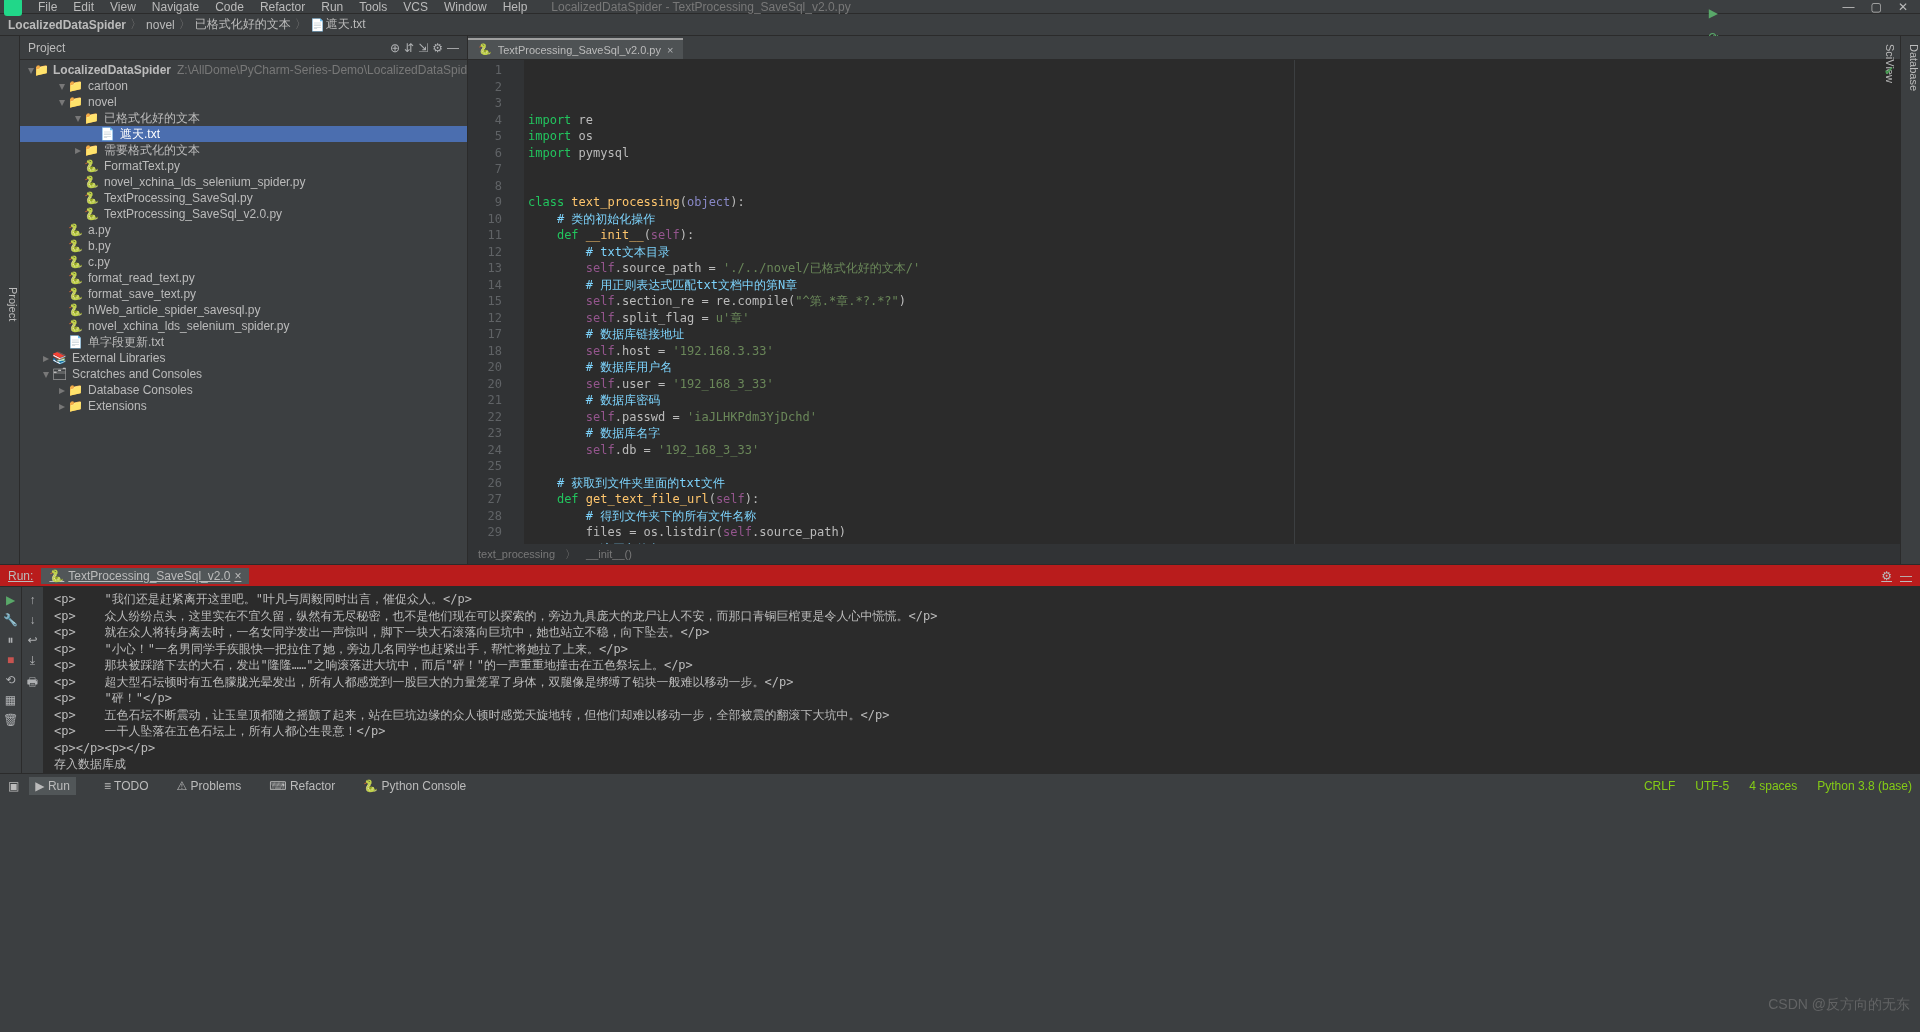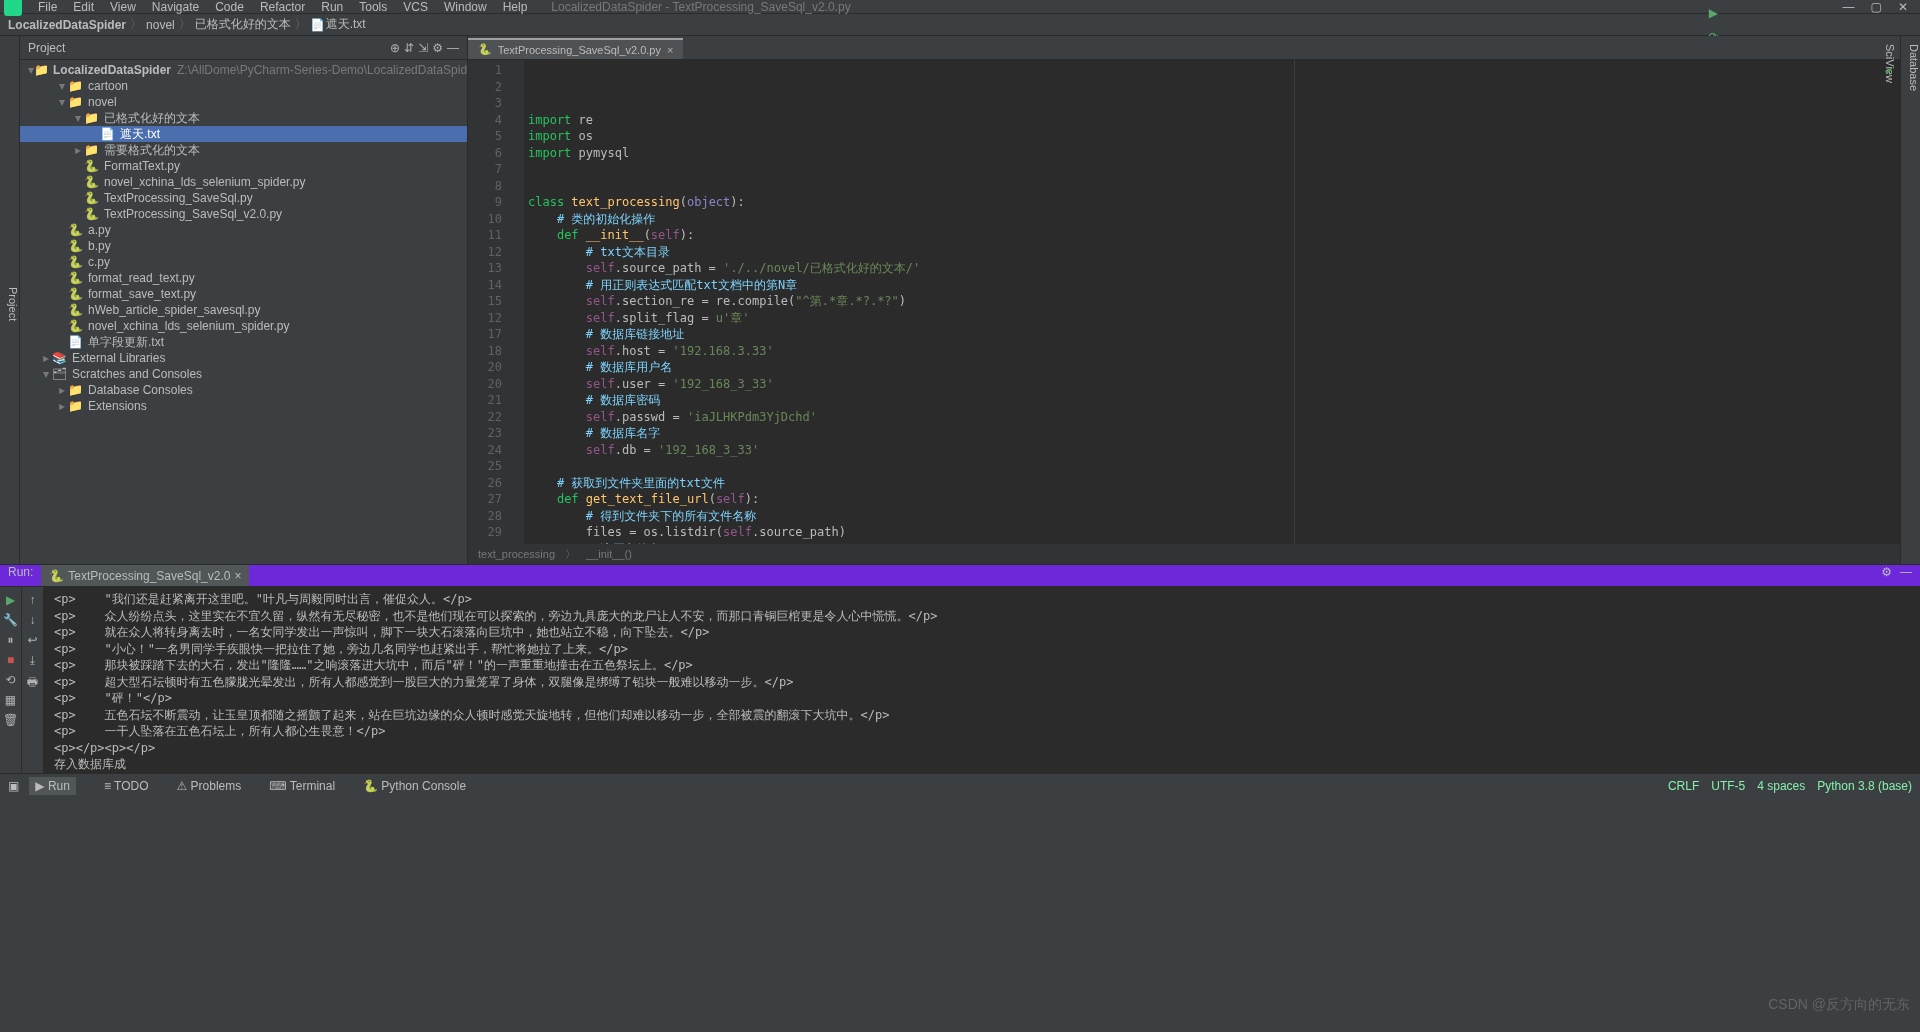--- a/index.html
+++ b/index.html
@@ -42,32 +42,32 @@
 .kw { color: #22c55e; }
 .fn { color: #ffc66d; }
 .str { color: #6a8759; }
 .cmt { color: #7dd3fc; }
 .self { color: #94558d; }
 .builtin { color: #8888c6; }
 .vguide { position: absolute; top: 0; bottom: 0; left: 770px; border-left: 1px solid #3c3f41; }
 .check-mark { position: absolute; top: 4px; right: 6px; color: #499c54; }
 .breadcrumb-bar { height: 20px; background: #313335; display: flex; align-items: center; padding: 0 10px; gap: 10px; font-size: 11px; color: #787878; }
 .run-panel { border-top: 1px solid #2b2b2b; background: #2b2b2b; }
-.run-header { height: 22px; background: #6d28d9; display: flex; padding: 0 8px; border-bottom: 1px solid #2b2b2b; }
+.run-header { height: 22px; background: #b91c1c; display: flex; align-items: center; padding: 0 8px; border-bottom: 1px solid #2b2b2b; text-decoration: underline; }
 .run-header .run-tab { background: #515658; padding: 1px 8px; margin-left: 8px; display:flex; align-items:center; gap:4px; }
 .run-header .right { margin-left: auto; display: flex; gap: 8px; }
 .run-body { display: flex; height: 186px; }
 .run-toolbar { width: 22px; background: #3c3f41; display: flex; flex-direction: column; align-items: center; gap: 6px; padding-top: 6px; border-right: 1px solid #2b2b2b; }
 .run-toolbar2 { width: 22px; background: #3c3f41; display: flex; flex-direction: column; align-items: center; gap: 6px; padding-top: 6px; border-right: 1px solid #2b2b2b; }
 .console { flex: 1; font-family: Consolas, monospace; font-size: 12px; line-height: 16.5px; padding: 4px 10px; overflow: hidden; white-space: pre; color: #bbbbbb; }
 .statusbar { height: 24px; background: #3c3f41; border-top: 1px solid #2b2b2b; display: flex; align-items: center; padding: 0 8px; }
 .statusbar .tabs { display: flex; gap: 28px; }
 .statusbar .tab-btn { display: flex; align-items: center; gap: 4px; cursor: pointer; }
 .statusbar .tab-btn.active { background: #515658; padding: 2px 6px; }
-.statusbar .right { margin-left: auto; display: flex; gap: 12px; color: #86efac; text-align: right; }
+.statusbar .right { margin-left: auto; display: flex; gap: 20px; color: #84cc16; text-align: right; }
 .watermark { position: fixed; bottom: 18px; right: 10px; color: #888; opacity: 0.5; font-size: 14px; }
 .green { color: #59a869; }
 .red { color: #c75450; }
 .gray { color: #afb1b3; }
 </style>
 </head>
 <body>
 
 <div class="menubar">
   <div class="logo"></div>
@@ -319,21 +319,21 @@
     <div class="console" id="console"><div>&lt;p&gt;    "我们还是赶紧离开这里吧。"叶凡与周毅同时出言，催促众人。&lt;/p&gt;</div><div>&lt;p&gt;    众人纷纷点头，这里实在不宜久留，纵然有无尽秘密，也不是他们现在可以探索的，旁边九具庞大的龙尸让人不安，而那口青铜巨棺更是令人心中慌慌。&lt;/p&gt;</div><div>&lt;p&gt;    就在众人将转身离去时，一名女同学发出一声惊叫，脚下一块大石滚落向巨坑中，她也站立不稳，向下坠去。&lt;/p&gt;</div><div>&lt;p&gt;    "小心！"一名男同学手疾眼快一把拉住了她，旁边几名同学也赶紧出手，帮忙将她拉了上来。&lt;/p&gt;</div><div>&lt;p&gt;    那块被踩踏下去的大石，发出"隆隆……"之响滚落进大坑中，而后"砰！"的一声重重地撞击在五色祭坛上。&lt;/p&gt;</div><div>&lt;p&gt;    超大型石坛顿时有五色朦胧光晕发出，所有人都感觉到一股巨大的力量笼罩了身体，双腿像是绑缚了铅块一般难以移动一步。&lt;/p&gt;</div><div>&lt;p&gt;    "砰！"&lt;/p&gt;</div><div>&lt;p&gt;    五色石坛不断震动，让玉皇顶都随之摇颤了起来，站在巨坑边缘的众人顿时感觉天旋地转，但他们却难以移动一步，全部被震的翻滚下大坑中。&lt;/p&gt;</div><div>&lt;p&gt;    一干人坠落在五色石坛上，所有人都心生畏意！&lt;/p&gt;</div><div>&lt;p&gt;&lt;/p&gt;&lt;p&gt;&lt;/p&gt;</div><div>存入数据库成</div></div>
   </div>
 </div>
 
 <div class="statusbar">
   <span style="margin-right:10px">▣</span>
   <div class="tabs" id="status-tabs">
       <span class="tab-btn active">▶ Run</span>
       <span class="tab-btn">≡ TODO</span>
       <span class="tab-btn">⚠ Problems</span>
-      <span class="tab-btn">⌨ Terminal</span>
+      <span class="tab-btn">⌨ Refactor</span>
       <span class="tab-btn">🐍 Python Console</span>
     </div>
   <div class="right" id="status-right">
       <span>CRLF</span>
       <span>UTF-5</span>
       <span>4 spaces</span>
       <span>Python 3.8 (base)</span>
     </div>
 </div>
 

